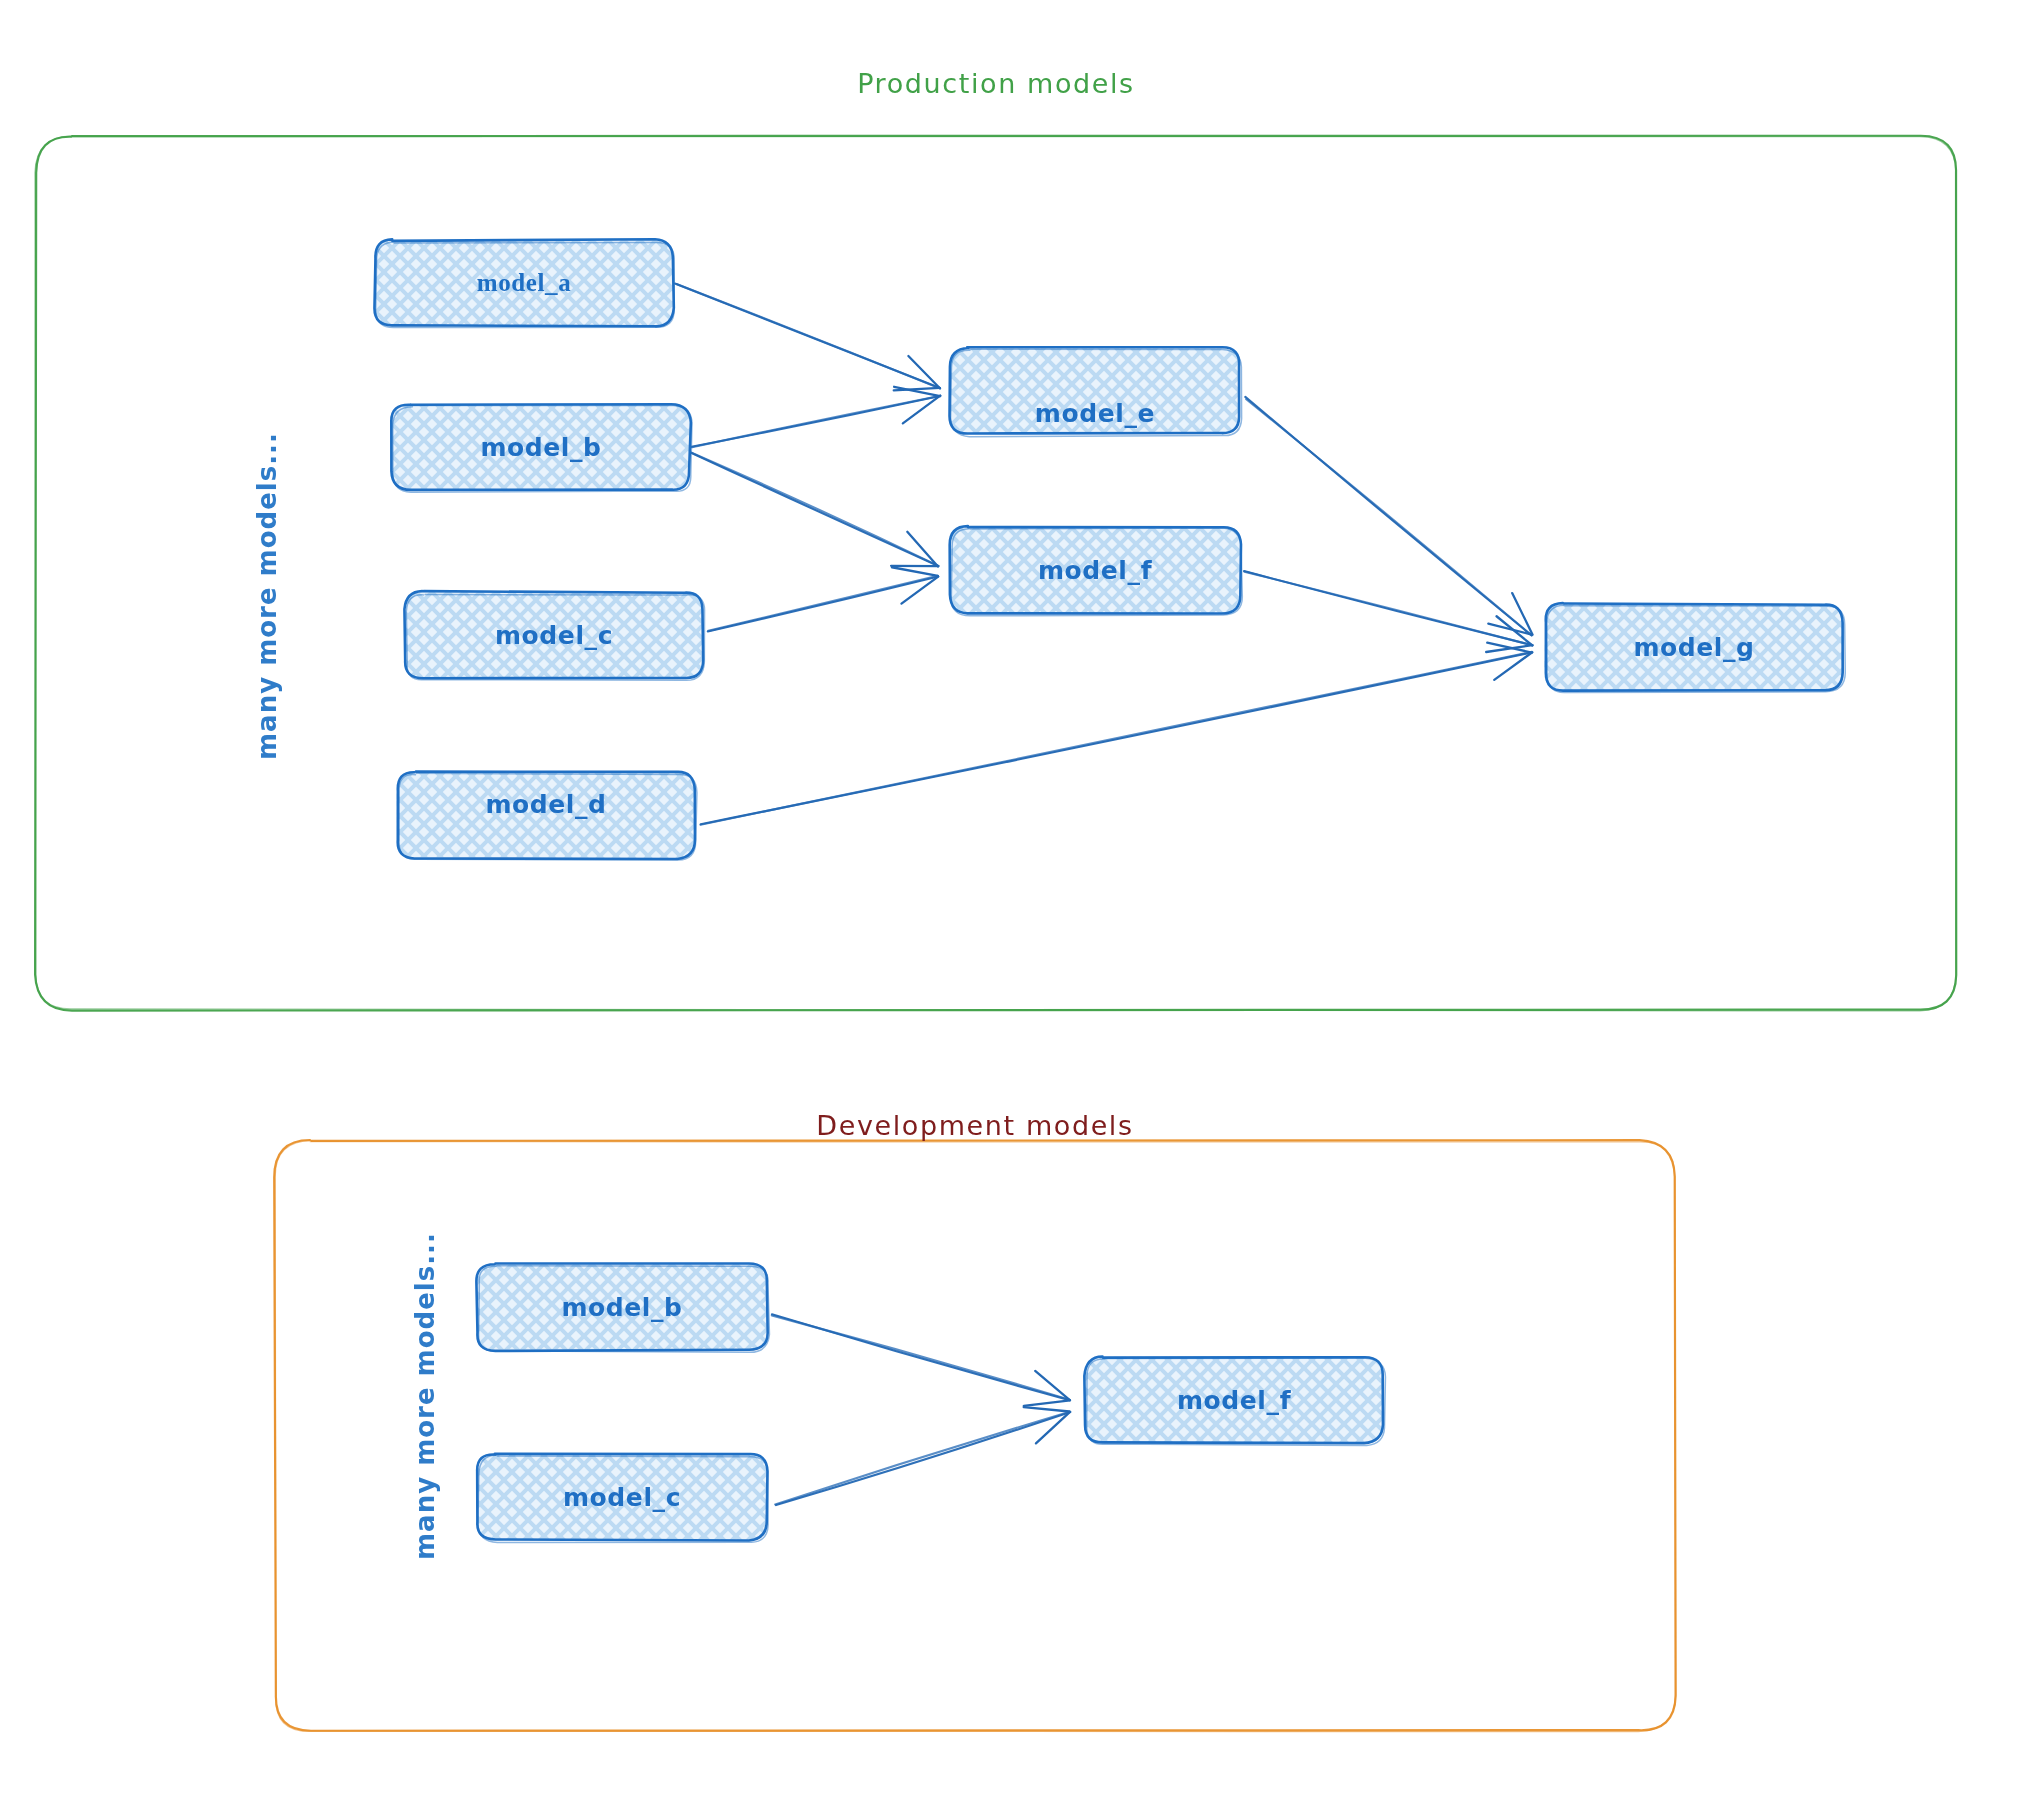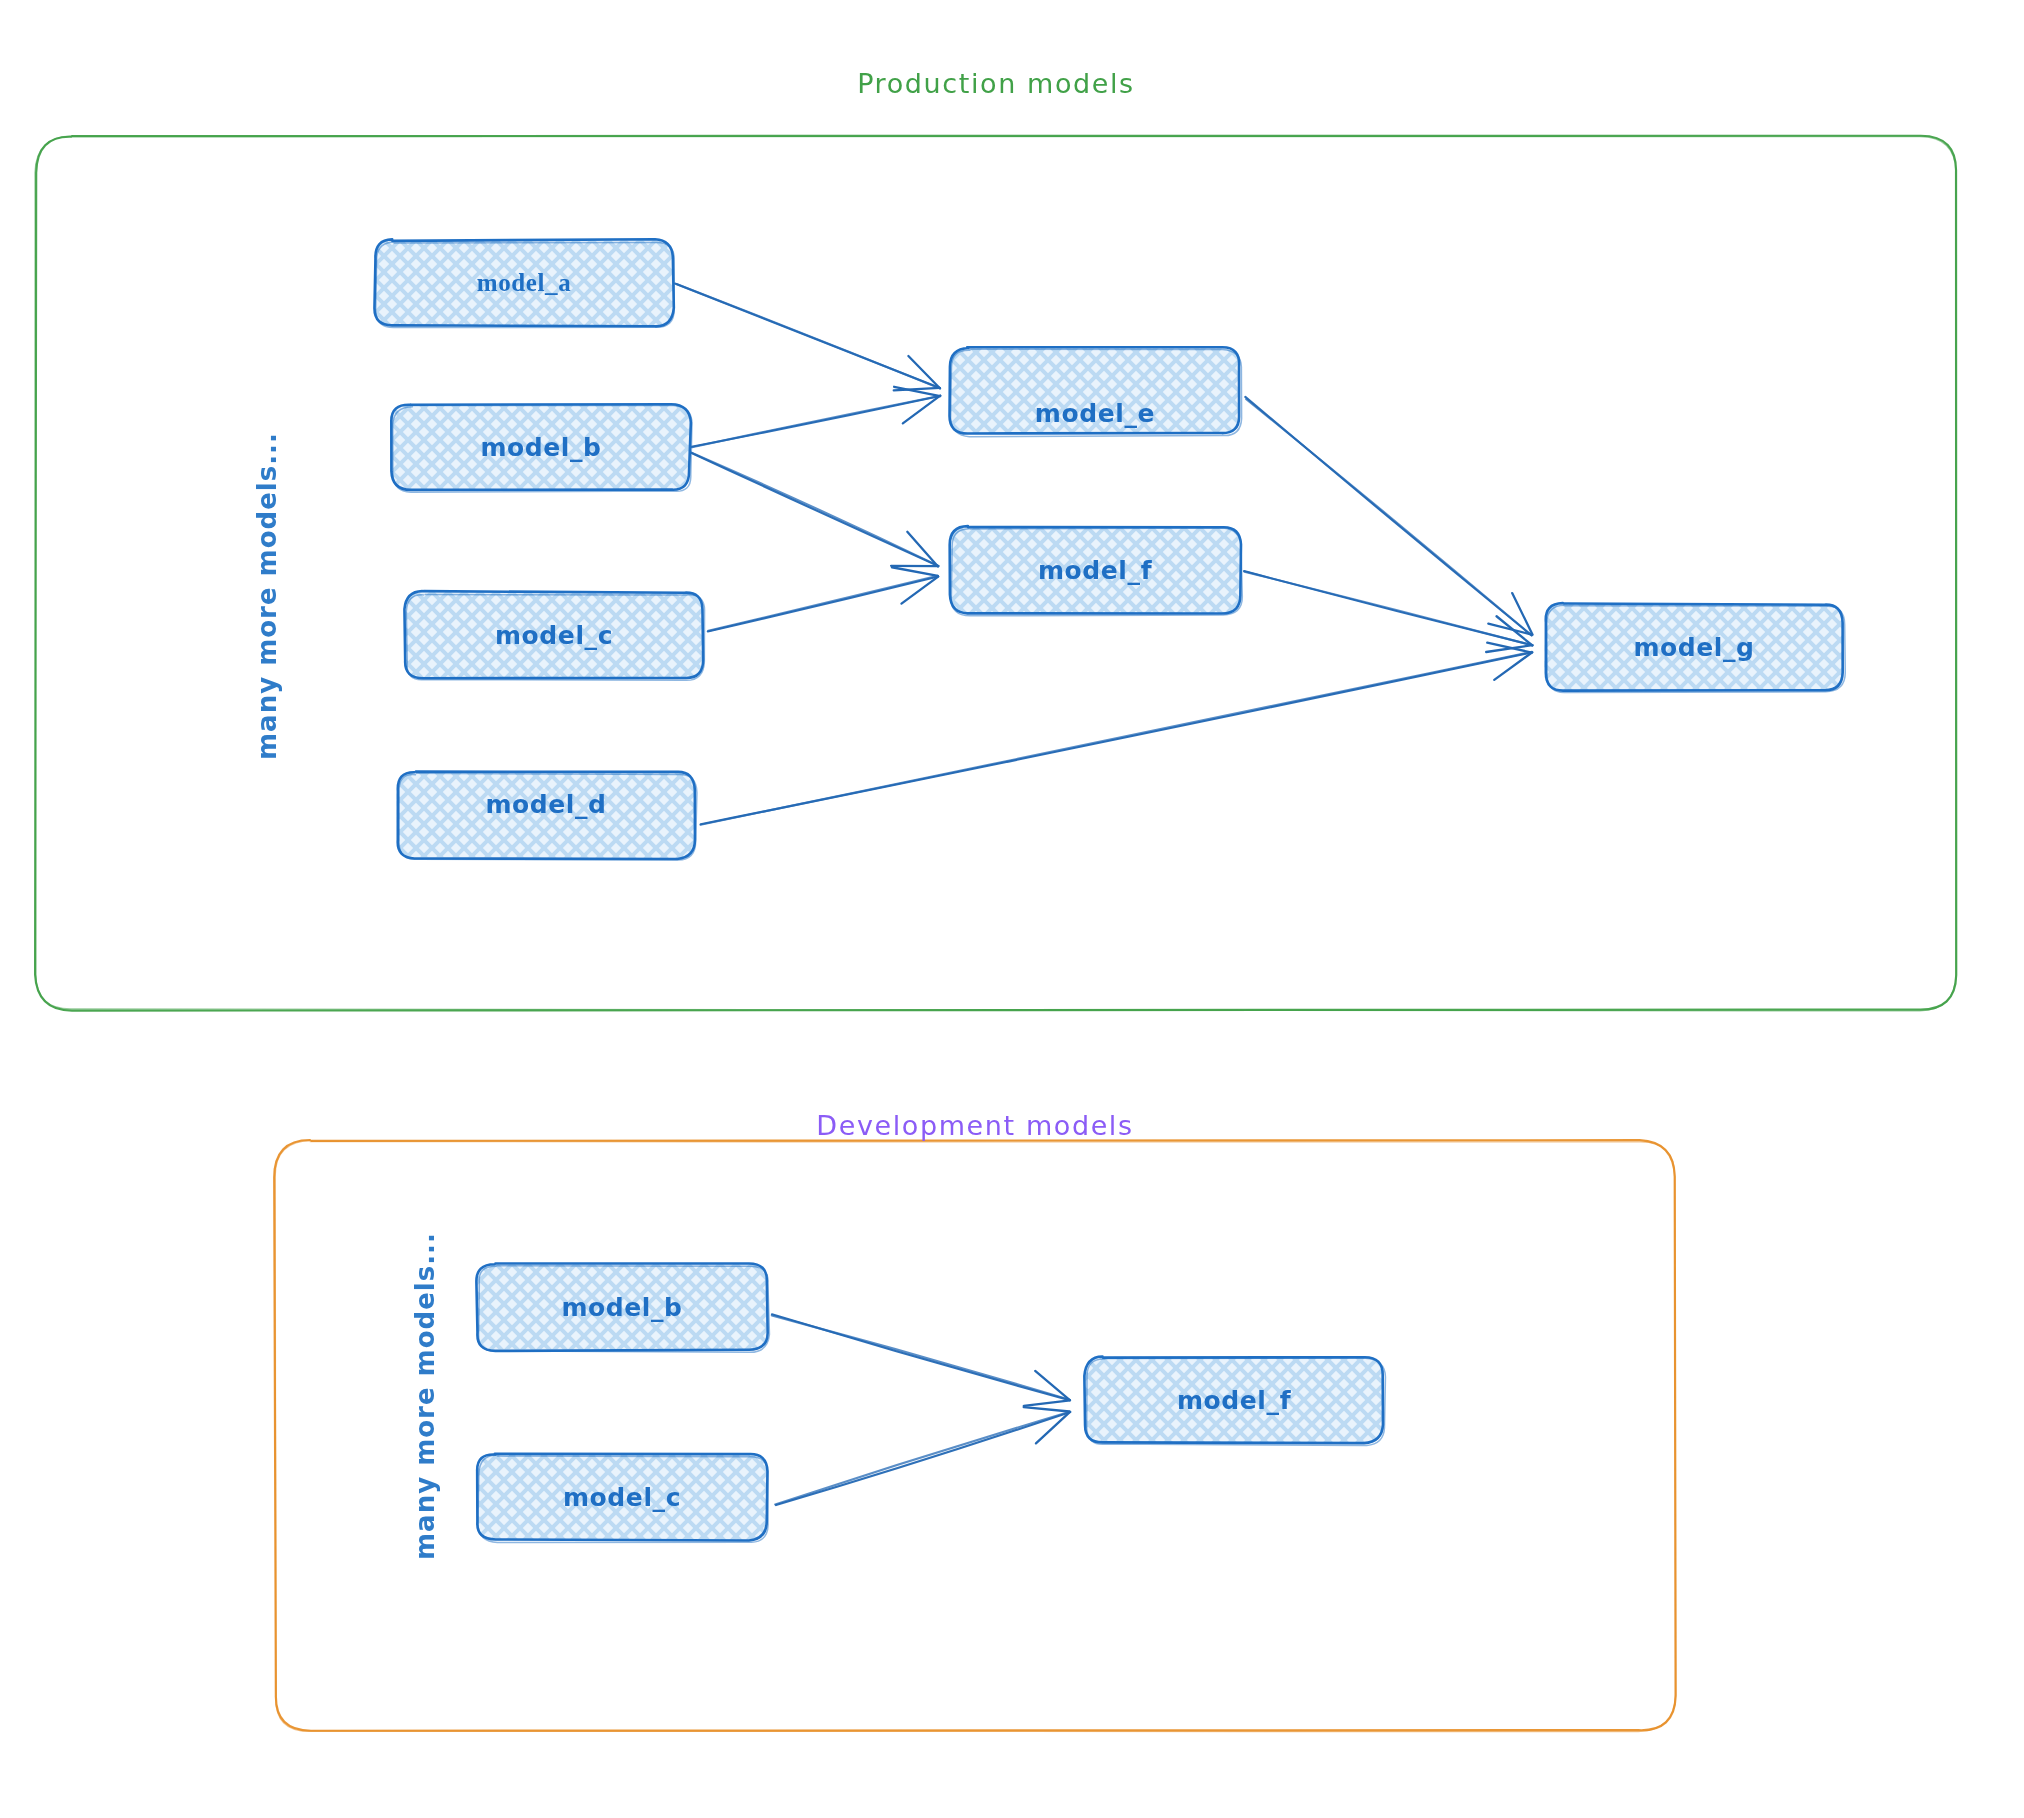--- a/index.html
+++ b/index.html
@@ -25,21 +25,21 @@
   .group-title {
     position: absolute;
     font-family: "DejaVu Sans", sans-serif;
     font-size: 27px;
     font-weight: 500;
     letter-spacing: 1.6px;
     white-space: nowrap;
     transform: translateX(-50%);
   }
   .group-title.prod { color: #41a148; }
-  .group-title.dev  { color: #8b5cf6; }
+  .group-title.dev  { color: #7f1d1d; }
 
   .node-label {
     position: absolute;
     font-family: "DejaVu Sans", sans-serif;
     font-size: 25px;
     font-weight: 600;
     color: #1f6fc4;
     letter-spacing: 0.6px;
     white-space: nowrap;
     transform: translate(-50%, -50%);

